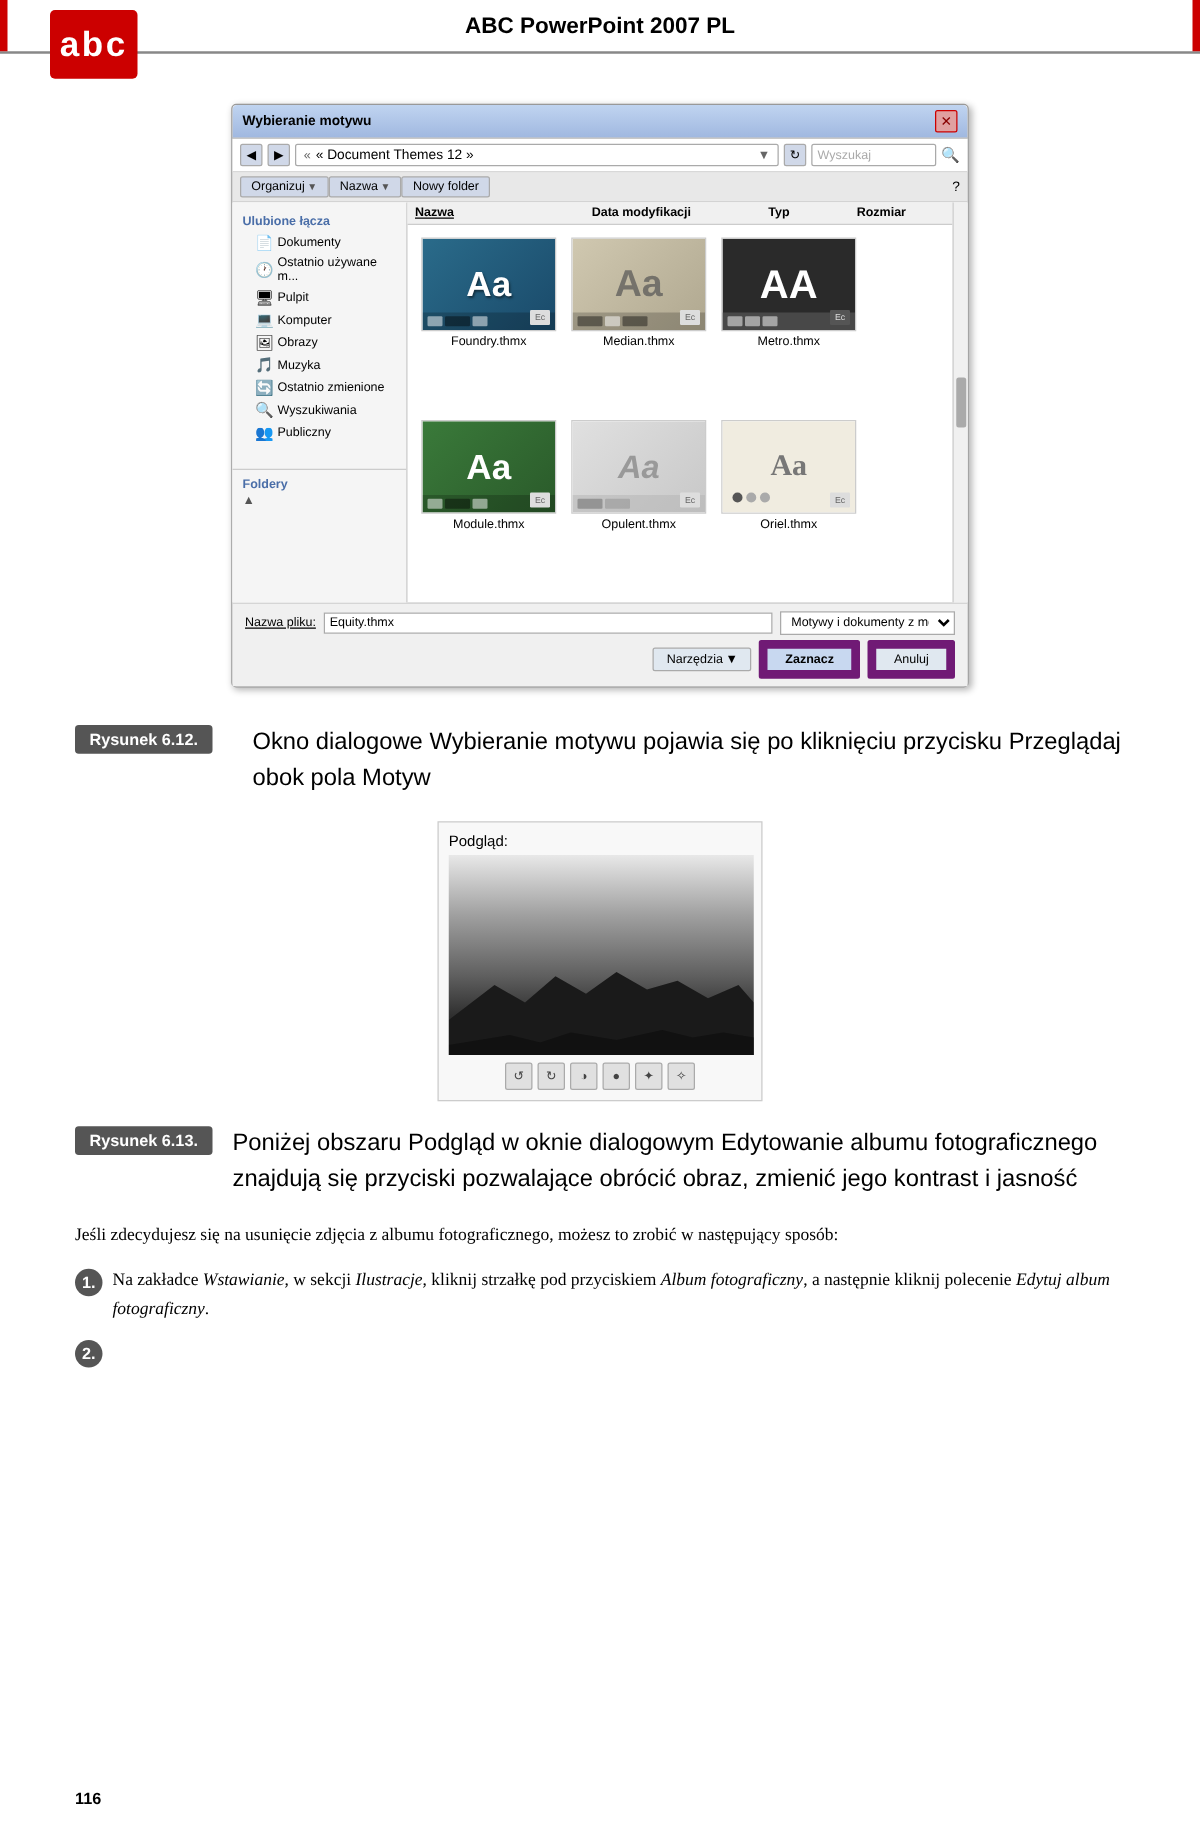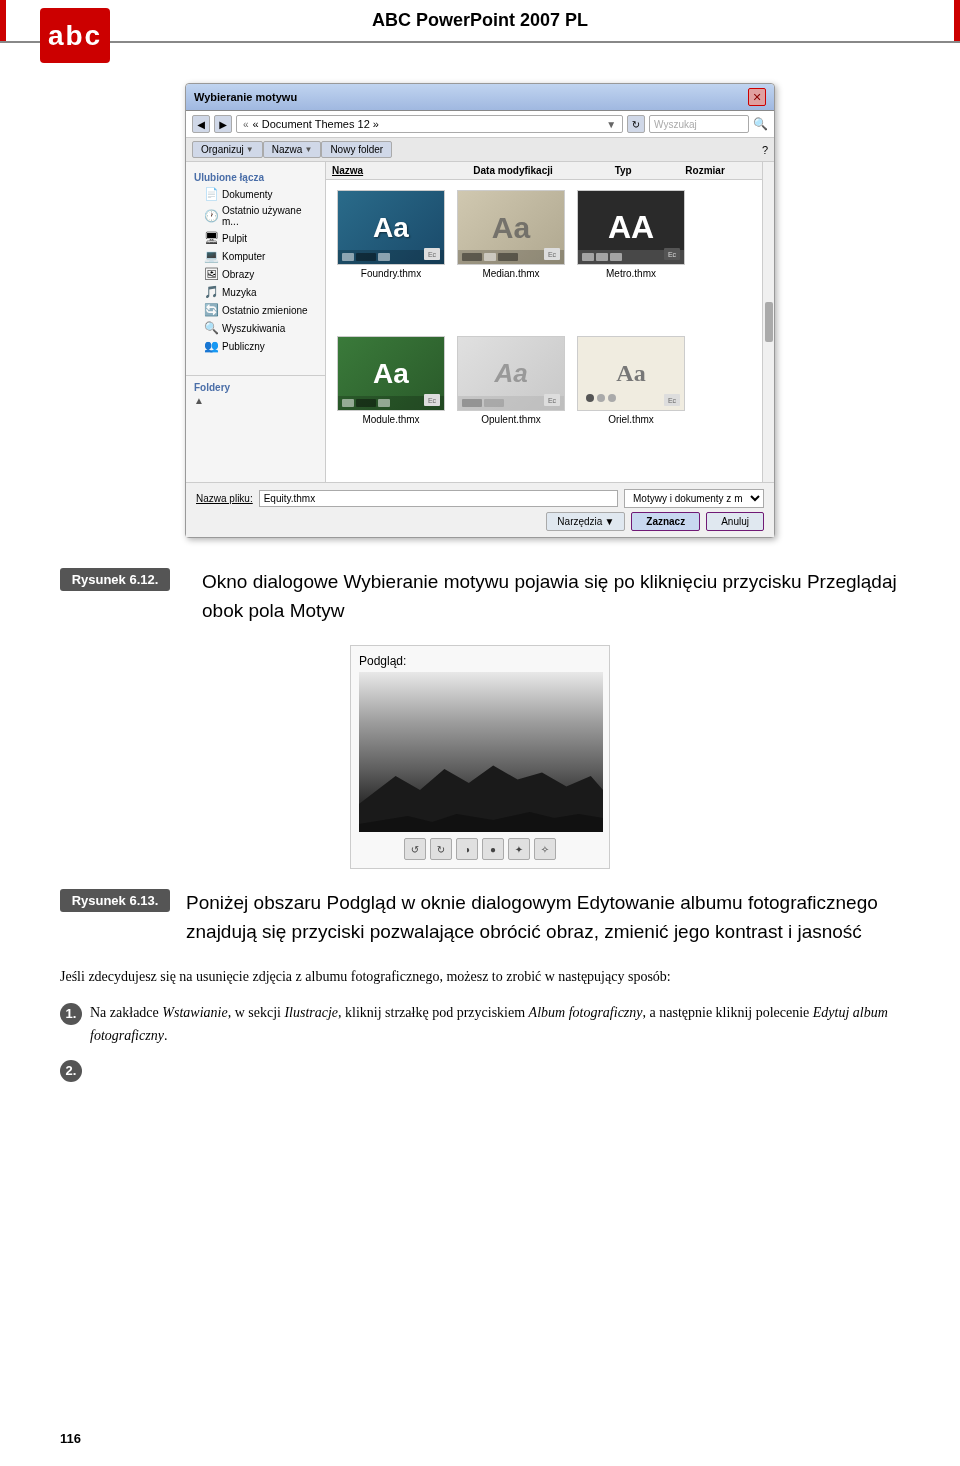--- a/index.html
+++ b/index.html
@@ -426,21 +426,21 @@
       background: #e0e8f0;
       padding: 3px 10px;
       font-size: 10px;
       border-radius: 2px;
       cursor: pointer;
       display: flex;
       align-items: center;
       gap: 2px;
     }
     .action-btn {
-      border: 1px solid #701a75;
+      border: 7px solid #701a75;
       background: #e0e8f0;
       padding: 3px 14px;
       font-size: 10px;
       border-radius: 2px;
       cursor: pointer;
     }
     .action-btn.primary {
       background: #c8d8f0;
       font-weight: bold;
     }

